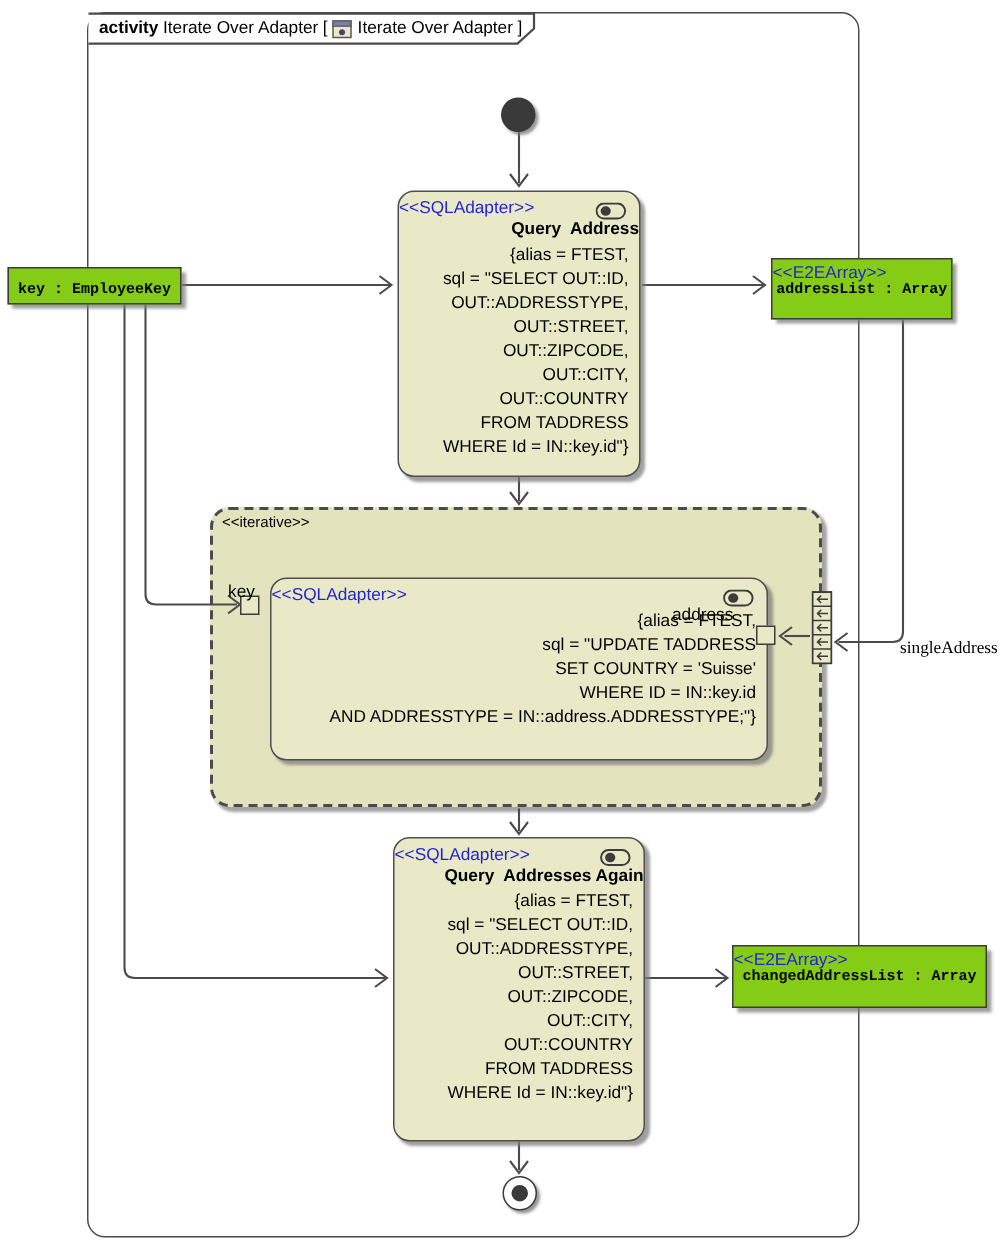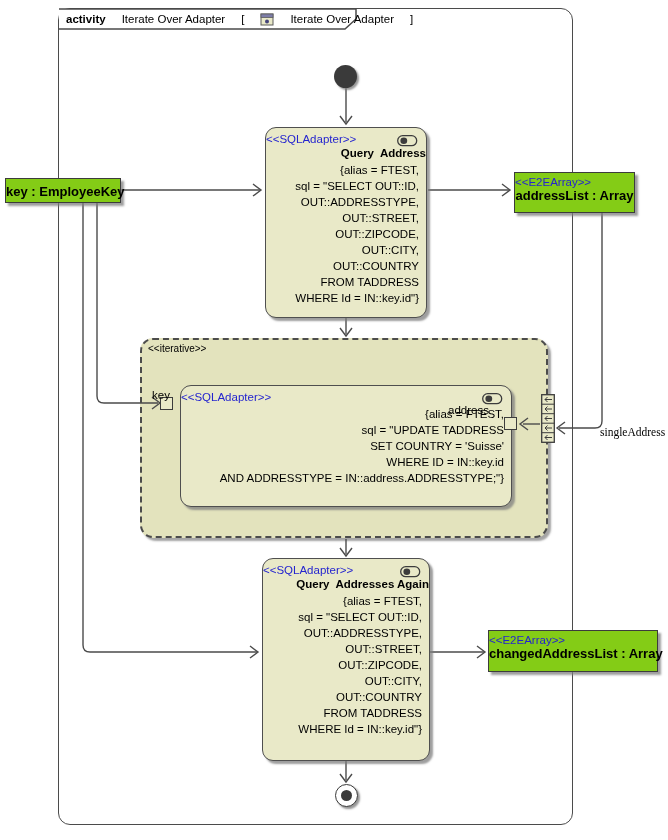--- a/index.html
+++ b/index.html
@@ -3,40 +3,40 @@
 <meta charset="utf-8">
 <style>
   html,body{margin:0;padding:0;background:#ffffff;}
   #canvas{position:relative;width:668px;height:840px;background:#ffffff;overflow:hidden;
           font-family:"Liberation Sans", sans-serif;color:#000;}
   .abs{position:absolute;}
   
   .frame{left:58px;top:8px;width:515px;height:817px;border:1.6px solid #4b4b4b;
          border-radius:12px;background:#ffffff;box-sizing:border-box;}
   .frame-title{left:58px;top:8px;width:300px;height:22px;z-index:5;}
-  .frame-title-text{left:66px;top:11px;height:16px;display:flex;align-items:center;gap:16px;
+  .frame-title-text{left:66px;top:11px;height:16px;display:flex;align-items:center;gap:3px;
          font-size:11.5px;white-space:pre;z-index:6;}
   .bold{font-weight:bold;}
   
   .node{background:#e9e9c8;border:1.6px solid #4f4f4f;border-radius:11px;
         box-shadow:3px 3px 2px rgba(125,125,125,.75);box-sizing:border-box;z-index:3;}
   .stereo{color:#2424cf;font-size:11.5px;text-align:left;margin-top:5px;white-space:pre;}
   .node-title{font-weight:bold;font-size:11.5px;text-align:right;margin-top:2px;white-space:pre;}
   .node-body{font-size:11.5px;line-height:16px;padding:3px 7px 0 7px;white-space:pre-line;text-align:right;}
   .toggle{position:absolute;right:8px;top:7px;z-index:4;}
   
   .region{left:140px;top:338px;width:408px;height:200px;background:#e3e3bd;
           border:2px dashed #4b4b4b;border-radius:13px;box-sizing:border-box;
           box-shadow:3px 3px 2px rgba(125,125,125,.7);z-index:1;}
   .region-stereo{left:148px;top:343px;font-size:10px;white-space:pre;z-index:2;}
   
   .param{background:#84cc16;border:1.5px solid #3c3c3c;box-sizing:border-box;text-align:center;
          box-shadow:3px 3px 2px rgba(125,125,125,.75);z-index:3;}
   .param .stereo{margin-top:3px;}
-  .param-label{font-weight:bold;font-size:13px;white-space:pre;}
+  .param-label{font-weight:bold;font-size:10px;white-space:pre;font-family:Liberation Mono, monospace;}
   
   .pin{width:13px;height:13px;background:#e9e9c8;border:1.4px solid #3c3c3c;
        box-sizing:border-box;z-index:4;}
   .pin-label{font-size:11.5px;z-index:4;}
   .expansion{left:541px;top:394px;z-index:4;}
   
   .initial{left:334px;top:65px;width:23px;height:23px;border-radius:50%;background:#3a3a3a;
            box-shadow:2px 2px 2px rgba(125,125,125,.8);z-index:3;}
   .final-outer{left:335px;top:784px;width:23px;height:23px;border-radius:50%;background:#fff;
            border:1.6px solid #3a3a3a;box-sizing:border-box;

